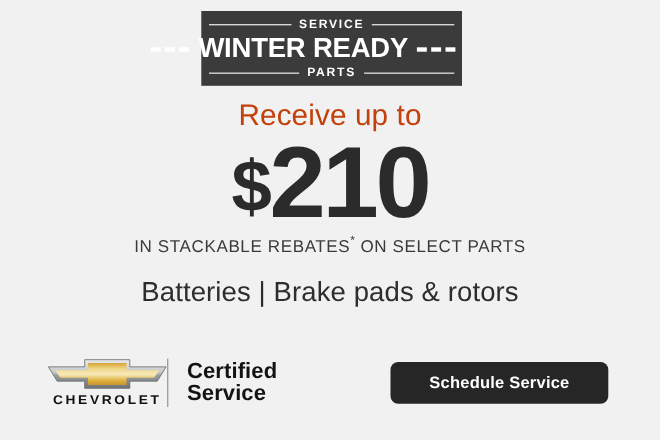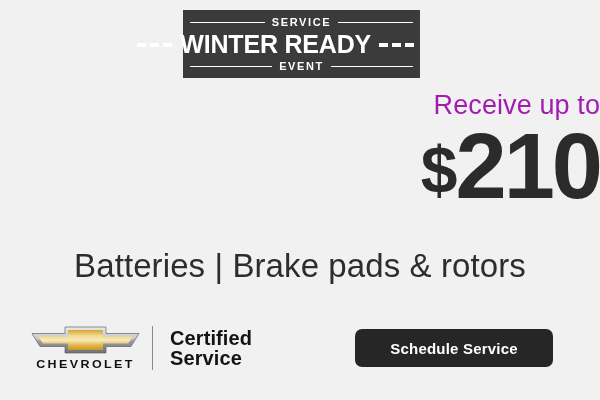--- a/index.html
+++ b/index.html
@@ -86,33 +86,33 @@
     padding: 0 8px;
     line-height: 1;
   }
 
   
   .receive {
     position: absolute;
     top: 92px;
     left: 0;
     width: 600px;
-    text-align: right;
+    text-align: center;
     font-size: 27px;
     font-weight: 300;
-    color: #a21caf;
+    color: #c2410c;
     letter-spacing: 0.1px;
     line-height: 1;
   }
   .price {
     position: absolute;
     top: 120px;
     left: 0;
     width: 600px;
-    text-align: right;
+    text-align: center;
     color: #2b2b2b;
     font-weight: 900;
     font-size: 92px;
     letter-spacing: -3px;
     line-height: 1;
     white-space: nowrap;
   }
   .price .currency {
     font-size: 66px;
     letter-spacing: -2px;
@@ -138,38 +138,38 @@
   }
 
   
   .products {
     position: absolute;
     top: 251px;
     left: 0;
     width: 600px;
     text-align: center;
     color: #2d2d2d;
-    font-size: 33px;
+    font-size: 25px;
     font-weight: 300;
     line-height: 30px;
     letter-spacing: 0.1px;
     white-space: nowrap;
   }
 
   
   .footer {
     position: absolute;
     left: 28px;
     top: 320px;
     width: 544px;
     height: 60px;
   }
   .brand {
     position: absolute;
-    left: 0;
+    left: 12px;
     top: 5px;
     width: 118px;
   }
   .bowtie {
     display: block;
     width: 115px;
     height: 30px;
   }
   .wordmark {
     margin-top: 3px;
@@ -240,32 +240,35 @@
       <span class="banner-title">WINTER READY</span>
       <span class="dashes">
         <span class="dash"></span>
         <span class="dash"></span>
         <span class="dash"></span>
       </span>
     </div>
 
     <div class="banner-row small">
       <span class="rule"></span>
-      <span class="banner-small-text">EVENT</span>
+      <span class="banner-small-text">PARTS</span>
       <span class="rule"></span>
     </div>
 
   </div>
 
   <div class="receive">Receive up to</div>
 
   <div class="price">
     <span class="currency">$</span><span>210</span>
   </div>
 
+  <div class="rebates">
+    <span>IN STACKABLE REBATES</span><span class="star">*</span><span> ON SELECT PARTS</span>
+  </div>
 
   <div class="products">
     <div>Batteries | Brake pads &amp; rotors</div>
   </div>
 
   <div class="footer">
 
     <div class="brand">
       <svg class="bowtie" viewBox="0 0 230 60">
         <defs>

